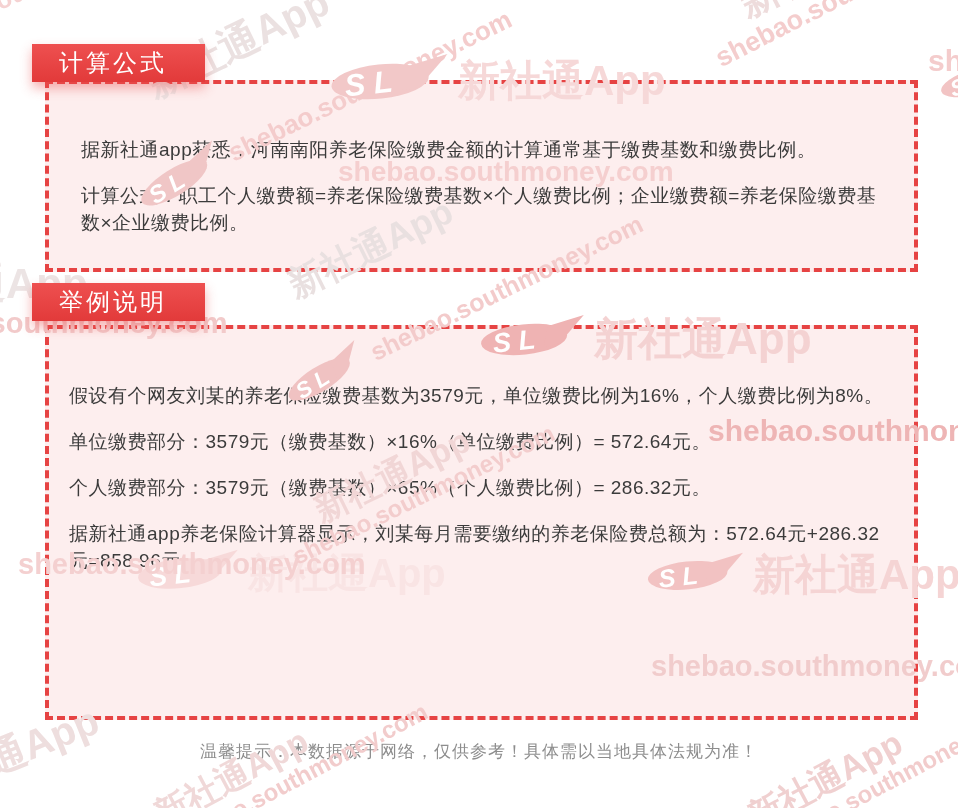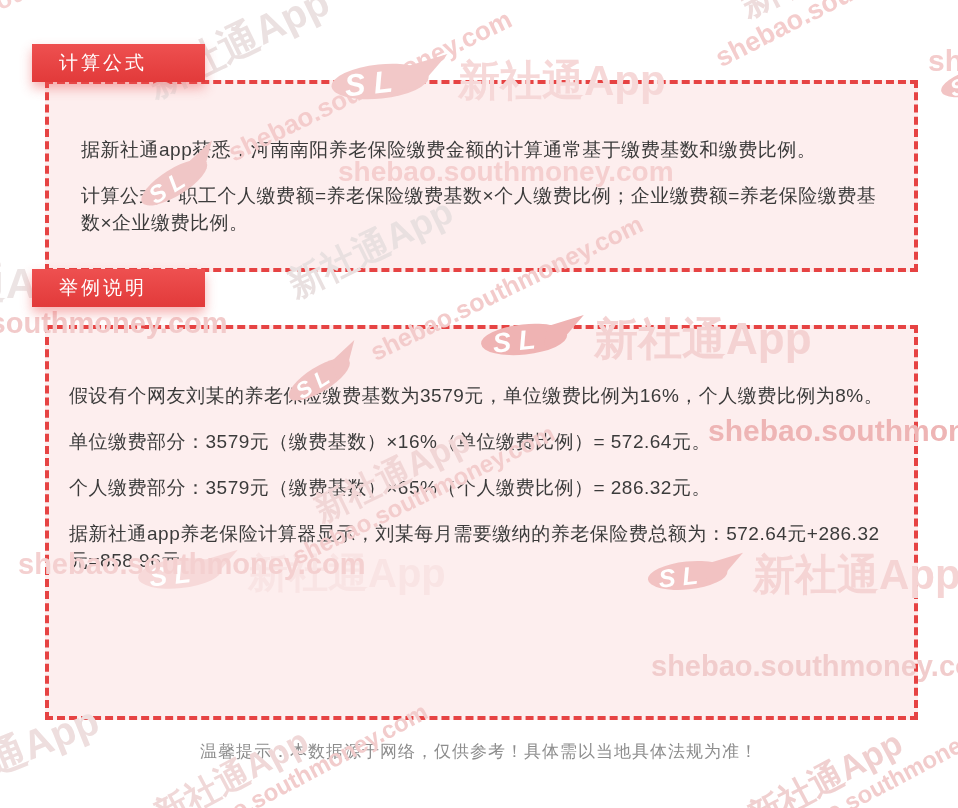--- a/index.html
+++ b/index.html
@@ -32,28 +32,28 @@
   .box p + p{margin-top:19px;}
   
   .badge{
     position:absolute;
     left:32px;
     width:173px;height:38px;
     box-sizing:border-box;
     padding-left:27px;
     background:linear-gradient(180deg,#ee5050,#e23a3a);
     color:#ffffff;
-    font-size:19px;
+    font-size:24px;
     line-height:38px;
     letter-spacing:3px;
     box-shadow:0 6px 12px rgba(235,80,80,.45);
     z-index:4;
   }
   .badge-1{top:44px;}
-  .badge-2{top:269px;}
+  .badge-2{top:283px;}
   
   .footer{
     position:absolute;
     left:0;right:0;top:740px;
     text-align:center;
     font-size:17px;
     letter-spacing:1px;
     color:#8d8d8d;
     z-index:2;
     font-family:Liberation Serif, serif;

